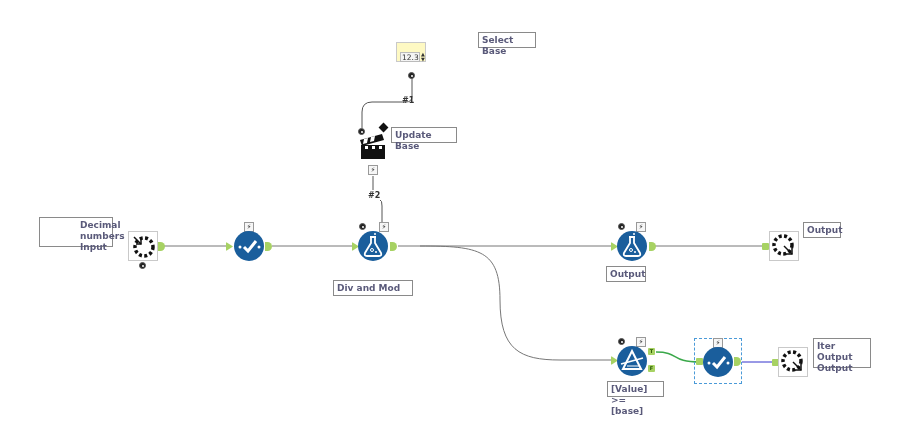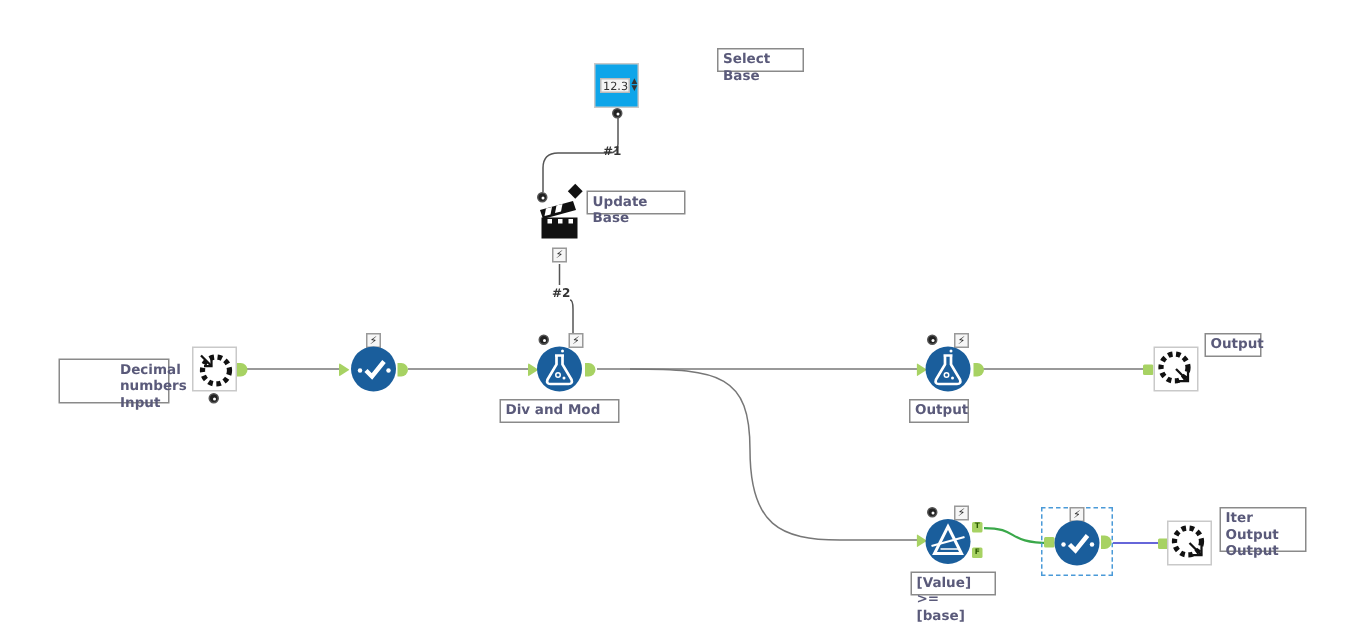--- a/index.html
+++ b/index.html
@@ -14,21 +14,21 @@
   .anchor { position:absolute; width:7px; height:9px; background:#a7d263; }
   .anchor.in { clip-path: polygon(0 0, 100% 50%, 0 100%); border-radius:1px; }
   .anchor.out { border-radius:0 5px 5px 0; }
   .anchor.small { width:7px; height:7px; border-radius:1px; font-size:5px; color:#2a5a00; text-align:center; line-height:7px; font-weight:bold; }
   .bolt { position:absolute; width:8px; height:8px; border:1px solid #999; background:#f6f6f6; font-size:7px;
           line-height:8px; text-align:center; color:#333; }
   .gear-dot { position:absolute; width:7px; height:7px; border-radius:50%; background:#222; border:1px solid #555; box-sizing:border-box; }
   .gear-dot::after { content:""; position:absolute; left:1.5px; top:1.5px; width:2px; height:2px; border-radius:50%; background:#fff; }
   .conn-label { position:absolute; font-size:8px; font-weight:bold; color:#333; }
   .selection { position:absolute; border:1px dashed #4a9ad8; box-sizing:border-box; }
-  .numeric { position:absolute; width:30px; height:30px; border:1px solid #c9c9c9; background:#0ea5e9; box-sizing:border-box; }
+  .numeric { position:absolute; width:30px; height:20px; border:1px solid #c9c9c9; background:#fef9c3; box-sizing:border-box; }
   .numeric .field { position:absolute; left:3px; top:9px; width:20px; height:10px; border:1px solid #bbb;
                     font-size:7.5px; line-height:10px; color:#333; background:#f4f4f4; padding-left:1px; box-sizing:border-box; }
   .numeric .spin { position:absolute; left:24px; top:9px; font-size:5px; line-height:5px; color:#333; }
 </style>
 </head>
 <body>
 
 <svg id="canvas" width="909" height="422" viewBox="0 0 909 422">
 
   <path d="M412 76 L412 96 Q412 102 406 102 L372 102 Q362 102 362 112 L362 128" stroke="#555" stroke-width="1" fill="none"></path>
@@ -66,21 +66,21 @@
     <polygon points="12,4 16,3 15,8 11,9" fill="#fff"></polygon>
     <rect x="6" y="13" width="3" height="3" fill="#fff"></rect>
     <rect x="13" y="13" width="3" height="3" fill="#fff"></rect>
     <rect x="20" y="13" width="3" height="3" fill="#fff"></rect>
   </svg>
 </div>
 <div style="position:absolute;left:380px;top:124px;width:7px;height:7px;background:#111;transform:rotate(45deg);"></div>
 <div class="annot" style="left:391px;top:127px;width:66px;height:16px;">Update Base</div>
 <div class="bolt" style="left:368px;top:165px;">⚡</div>
 
-<div class="annot" style="left:39px;top:239px;width:74px;height:30px;white-space:pre-line;padding-left:40px;">Decimal numbers
+<div class="annot" style="left:39px;top:217px;width:74px;height:30px;white-space:pre-line;padding-left:40px;">Decimal numbers
 Input</div>
 <div class="tool-square" style="left:128px;top:231px;">
   <svg width="28" height="28" viewBox="0 0 28 28">
     <g fill="none" stroke="#111" stroke-width="3.5" stroke-dasharray="3 2.4">
         <circle cx="15" cy="15" r="9"></circle>
       </g>
     <line x1="5" y1="5" x2="12" y2="12" stroke="#111" stroke-width="1.5"></line>
     <polyline points="12,7 12,12 7,12" fill="none" stroke="#111" stroke-width="1.5"></polyline>
   </svg>
 </div>
@@ -103,21 +103,21 @@
 <div class="anchor in" style="left:352px;top:242px;"></div>
 <div class="tool-circle" style="left:358px;top:231px;">
   <svg width="30" height="30" viewBox="0 0 30 30">
     <path d="M12 6 L18 6 M13 6 L13 12 L7 22 Q6 25 9 25 L21 25 Q24 25 23 22 L17 12 L17 6" fill="none" stroke="#fff" stroke-width="1.8"></path>
     <circle cx="14" cy="19" r="1.5" fill="none" stroke="#fff" stroke-width="1"></circle>
     <circle cx="18" cy="21" r="1" fill="#fff"></circle>
     <circle cx="17" cy="3" r="1" fill="#fff"></circle>
   </svg>
 </div>
 <div class="anchor out" style="left:390px;top:242px;"></div>
-<div class="annot" style="left:333px;top:266px;width:80px;height:16px;">Div and Mod</div>
+<div class="annot" style="left:333px;top:280px;width:80px;height:16px;">Div and Mod</div>
 
 <div class="gear-dot" style="left:618px;top:223px;"></div>
 <div class="bolt" style="left:636px;top:222px;">⚡</div>
 <div class="anchor in" style="left:611px;top:242px;"></div>
 <div class="tool-circle" style="left:617px;top:231px;">
   <svg width="30" height="30" viewBox="0 0 30 30">
     <path d="M12 6 L18 6 M13 6 L13 12 L7 22 Q6 25 9 25 L21 25 Q24 25 23 22 L17 12 L17 6" fill="none" stroke="#fff" stroke-width="1.8"></path>
     <circle cx="14" cy="19" r="1.5" fill="none" stroke="#fff" stroke-width="1"></circle>
     <circle cx="18" cy="21" r="1" fill="#fff"></circle>
     <circle cx="17" cy="3" r="1" fill="#fff"></circle>

